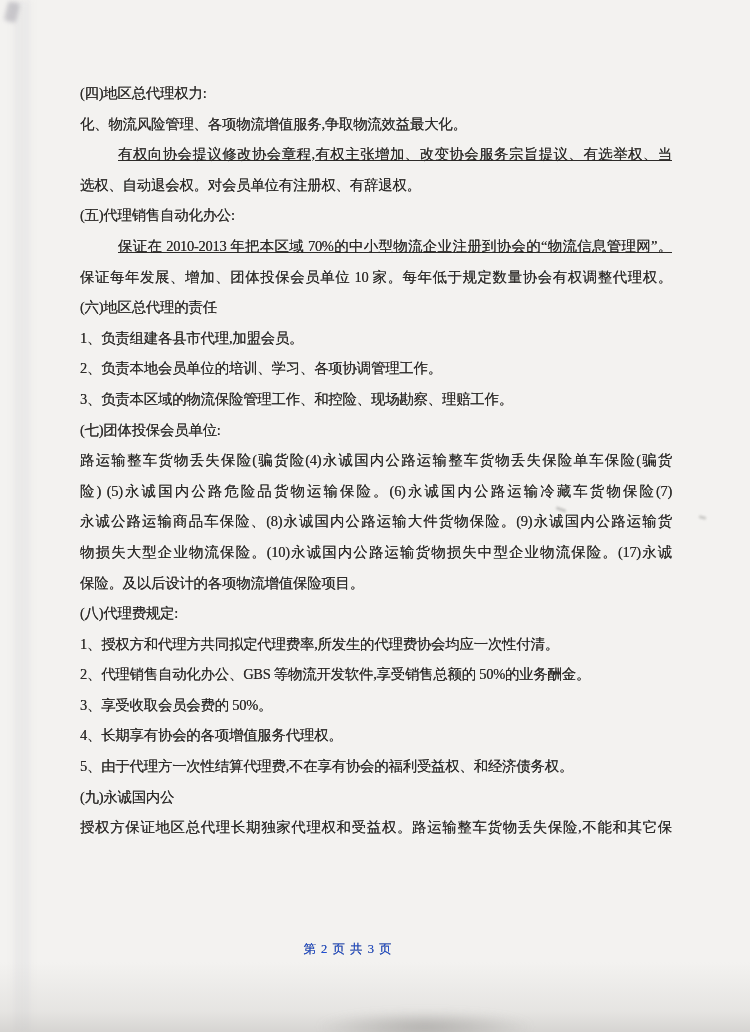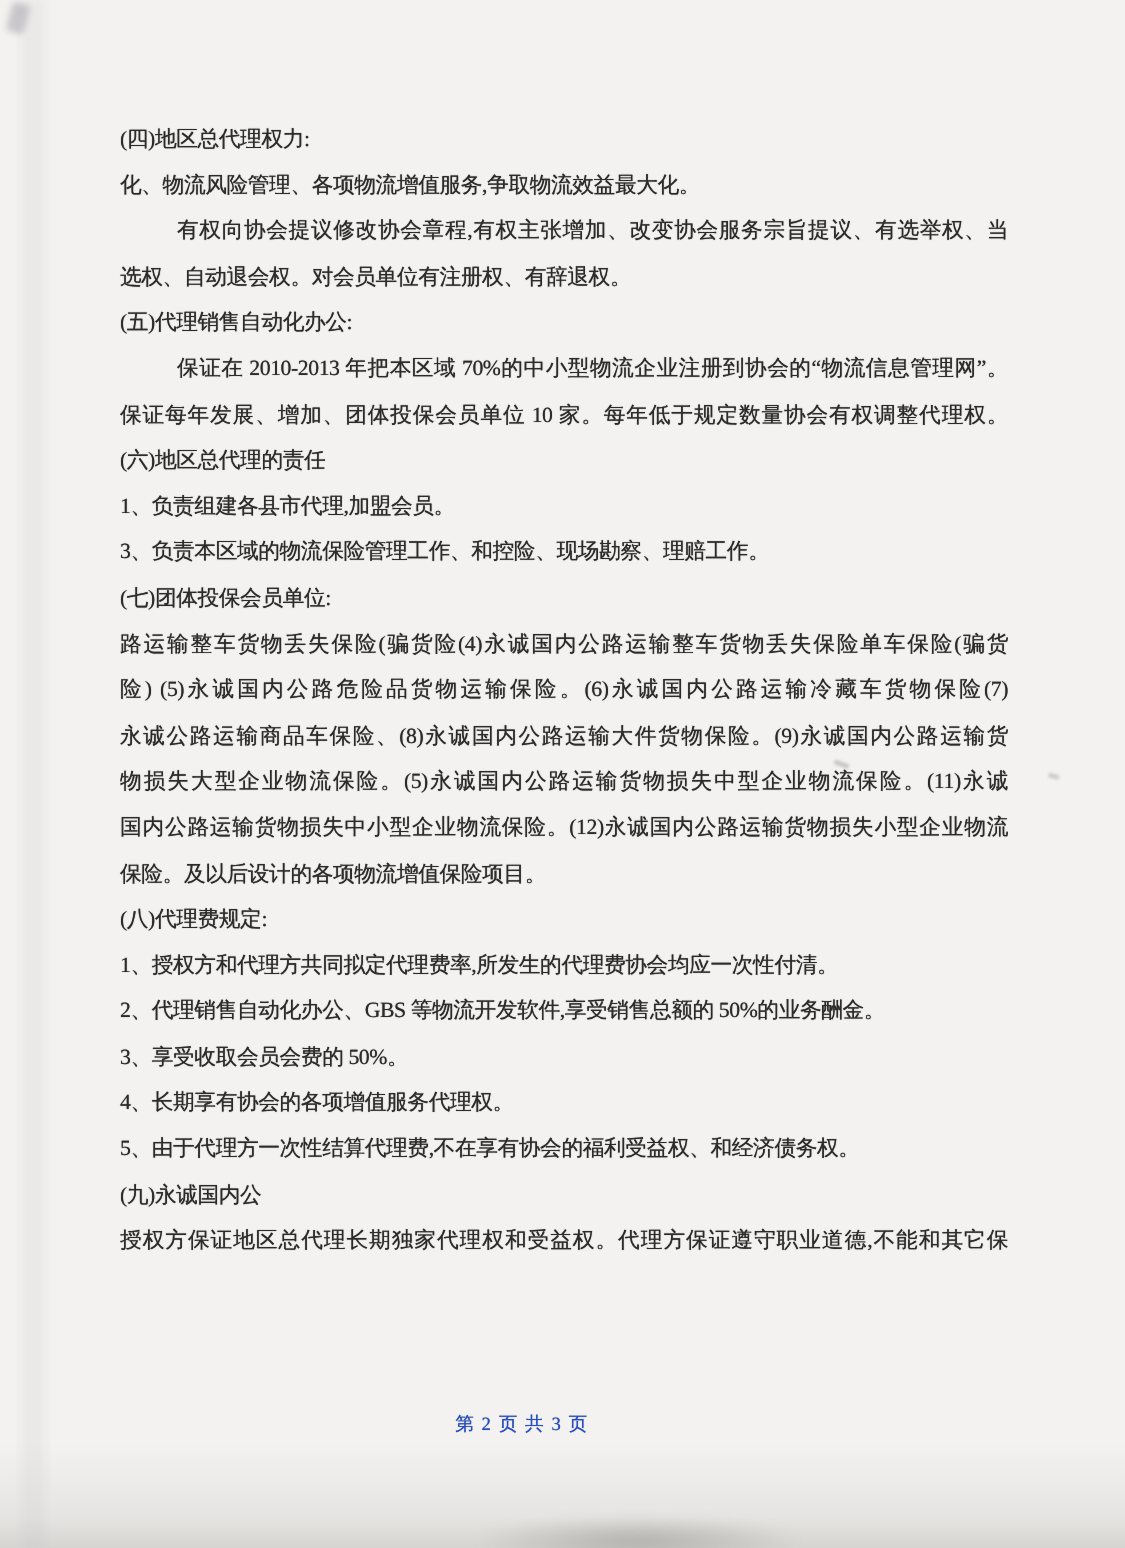--- a/index.html
+++ b/index.html
@@ -56,21 +56,21 @@
     left:80px;top:78px;width:592px;
     color:var(--ink);
     font-size:14.5px;
     letter-spacing:-0.3px;
     text-shadow:0 0 .6px rgba(45,43,41,.85);
   }
   .line{
     height:30.6px;line-height:30.6px;
     white-space:nowrap;
   }
-  .line.indent{ text-indent:38px; }
+  .line.indent{ text-indent:38px;text-decoration:underline; }
   .line.fill{
     white-space:normal;
     text-align:justify;
     text-align-last:justify;
     height:30.6px;overflow:hidden;
   }
   .footer{
     position:absolute;
     left:80px;top:941px;width:536px;
     text-align:center;
@@ -92,35 +92,35 @@
   <div class="text-block">
       <div class="line">(四)地区总代理权力:</div>
       <div class="line">化、物流风险管理、各项物流增值服务,争取物流效益最大化。</div>
       <div class="line indent fill">有权向协会提议修改协会章程,有权主张增加、改变协会服务宗旨提议、有选举权、当</div>
       <div class="line">选权、自动退会权。对会员单位有注册权、有辞退权。</div>
       <div class="line">(五)代理销售自动化办公:</div>
       <div class="line indent fill">保证在 2010-2013 年把本区域 70%的中小型物流企业注册到协会的“物流信息管理网”。</div>
       <div class="line fill">保证每年发展、增加、团体投保会员单位 10 家。每年低于规定数量协会有权调整代理权。</div>
       <div class="line">(六)地区总代理的责任</div>
       <div class="line">1、负责组建各县市代理,加盟会员。</div>
+      <div class="line">2、负责本地会员单位的培训、学习、各项协调管理工作。</div>
       <div class="line">3、负责本区域的物流保险管理工作、和控险、现场勘察、理赔工作。</div>
       <div class="line">(七)团体投保会员单位:</div>
       <div class="line fill">路运输整车货物丢失保险(骗货险(4)永诚国内公路运输整车货物丢失保险单车保险(骗货</div>
       <div class="line fill">险) (5)永诚国内公路危险品货物运输保险。(6)永诚国内公路运输冷藏车货物保险(7)</div>
       <div class="line fill">永诚公路运输商品车保险、(8)永诚国内公路运输大件货物保险。(9)永诚国内公路运输货</div>
-      <div class="line fill">物损失大型企业物流保险。(5)永诚国内公路运输货物损失中型企业物流保险。(11)永诚</div>
-      <div class="line fill">国内公路运输货物损失中小型企业物流保险。(12)永诚国内公路运输货物损失小型企业物流</div>
+      <div class="line fill">物损失大型企业物流保险。(10)永诚国内公路运输货物损失中型企业物流保险。(17)永诚</div>
       <div class="line">保险。及以后设计的各项物流增值保险项目。</div>
       <div class="line">(八)代理费规定:</div>
       <div class="line">1、授权方和代理方共同拟定代理费率,所发生的代理费协会均应一次性付清。</div>
       <div class="line">2、代理销售自动化办公、GBS 等物流开发软件,享受销售总额的 50%的业务酬金。</div>
       <div class="line">3、享受收取会员会费的 50%。</div>
       <div class="line">4、长期享有协会的各项增值服务代理权。</div>
       <div class="line">5、由于代理方一次性结算代理费,不在享有协会的福利受益权、和经济债务权。</div>
       <div class="line">(九)永诚国内公</div>
-      <div class="line fill">授权方保证地区总代理长期独家代理权和受益权。代理方保证遵守职业道德,不能和其它保</div>
+      <div class="line fill">授权方保证地区总代理长期独家代理权和受益权。路运输整车货物丢失保险,不能和其它保</div>
     </div>
 
   <div class="footer">第 2 页 共 3 页</div>
 
   <div class="shade-bottom"></div>
   <div class="smudge-bottom"></div>
 </div>
 
 </body></html>

